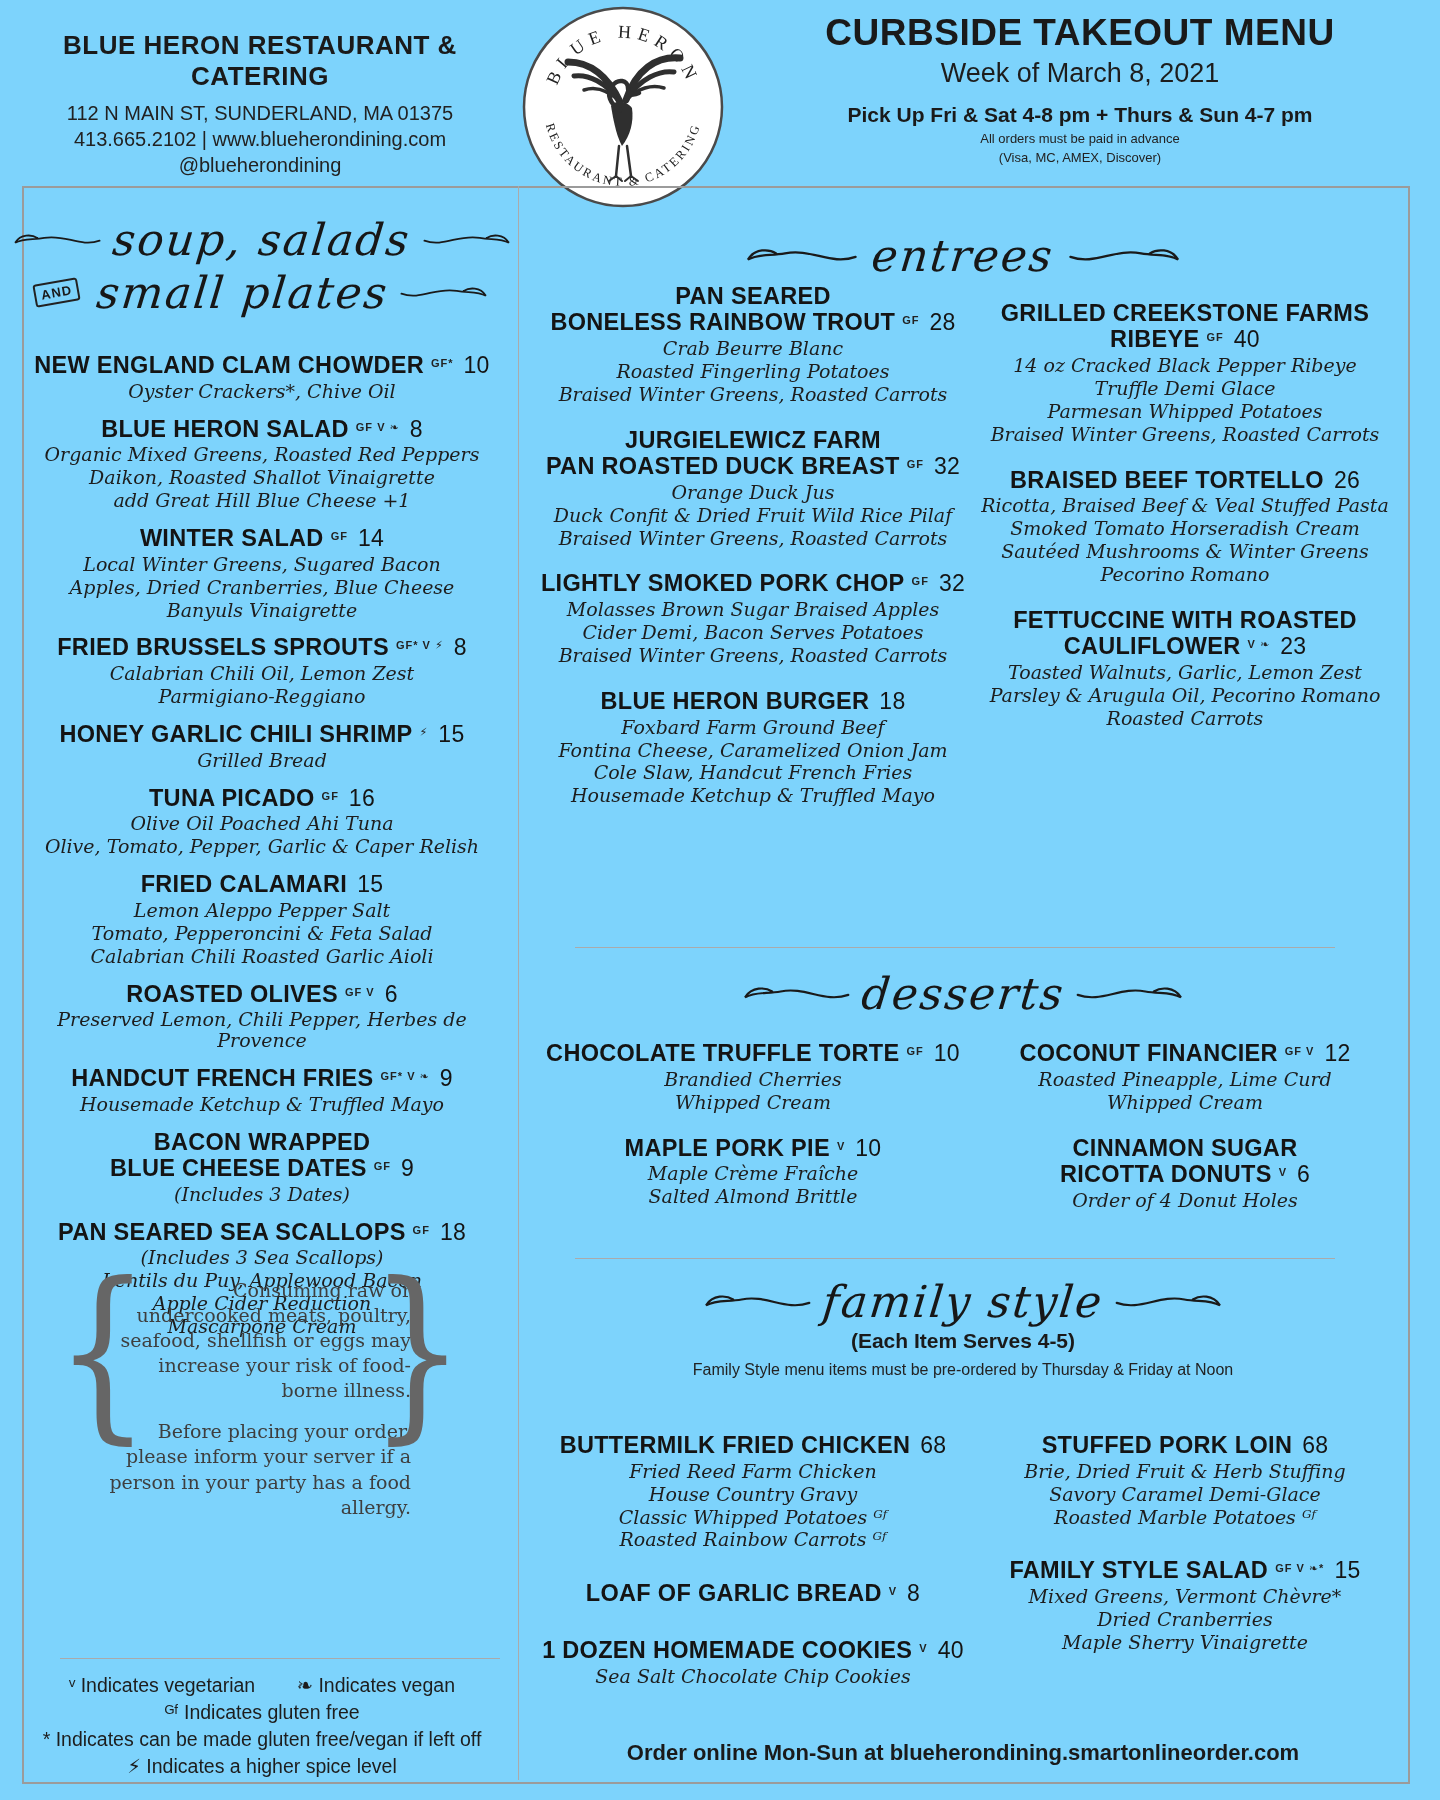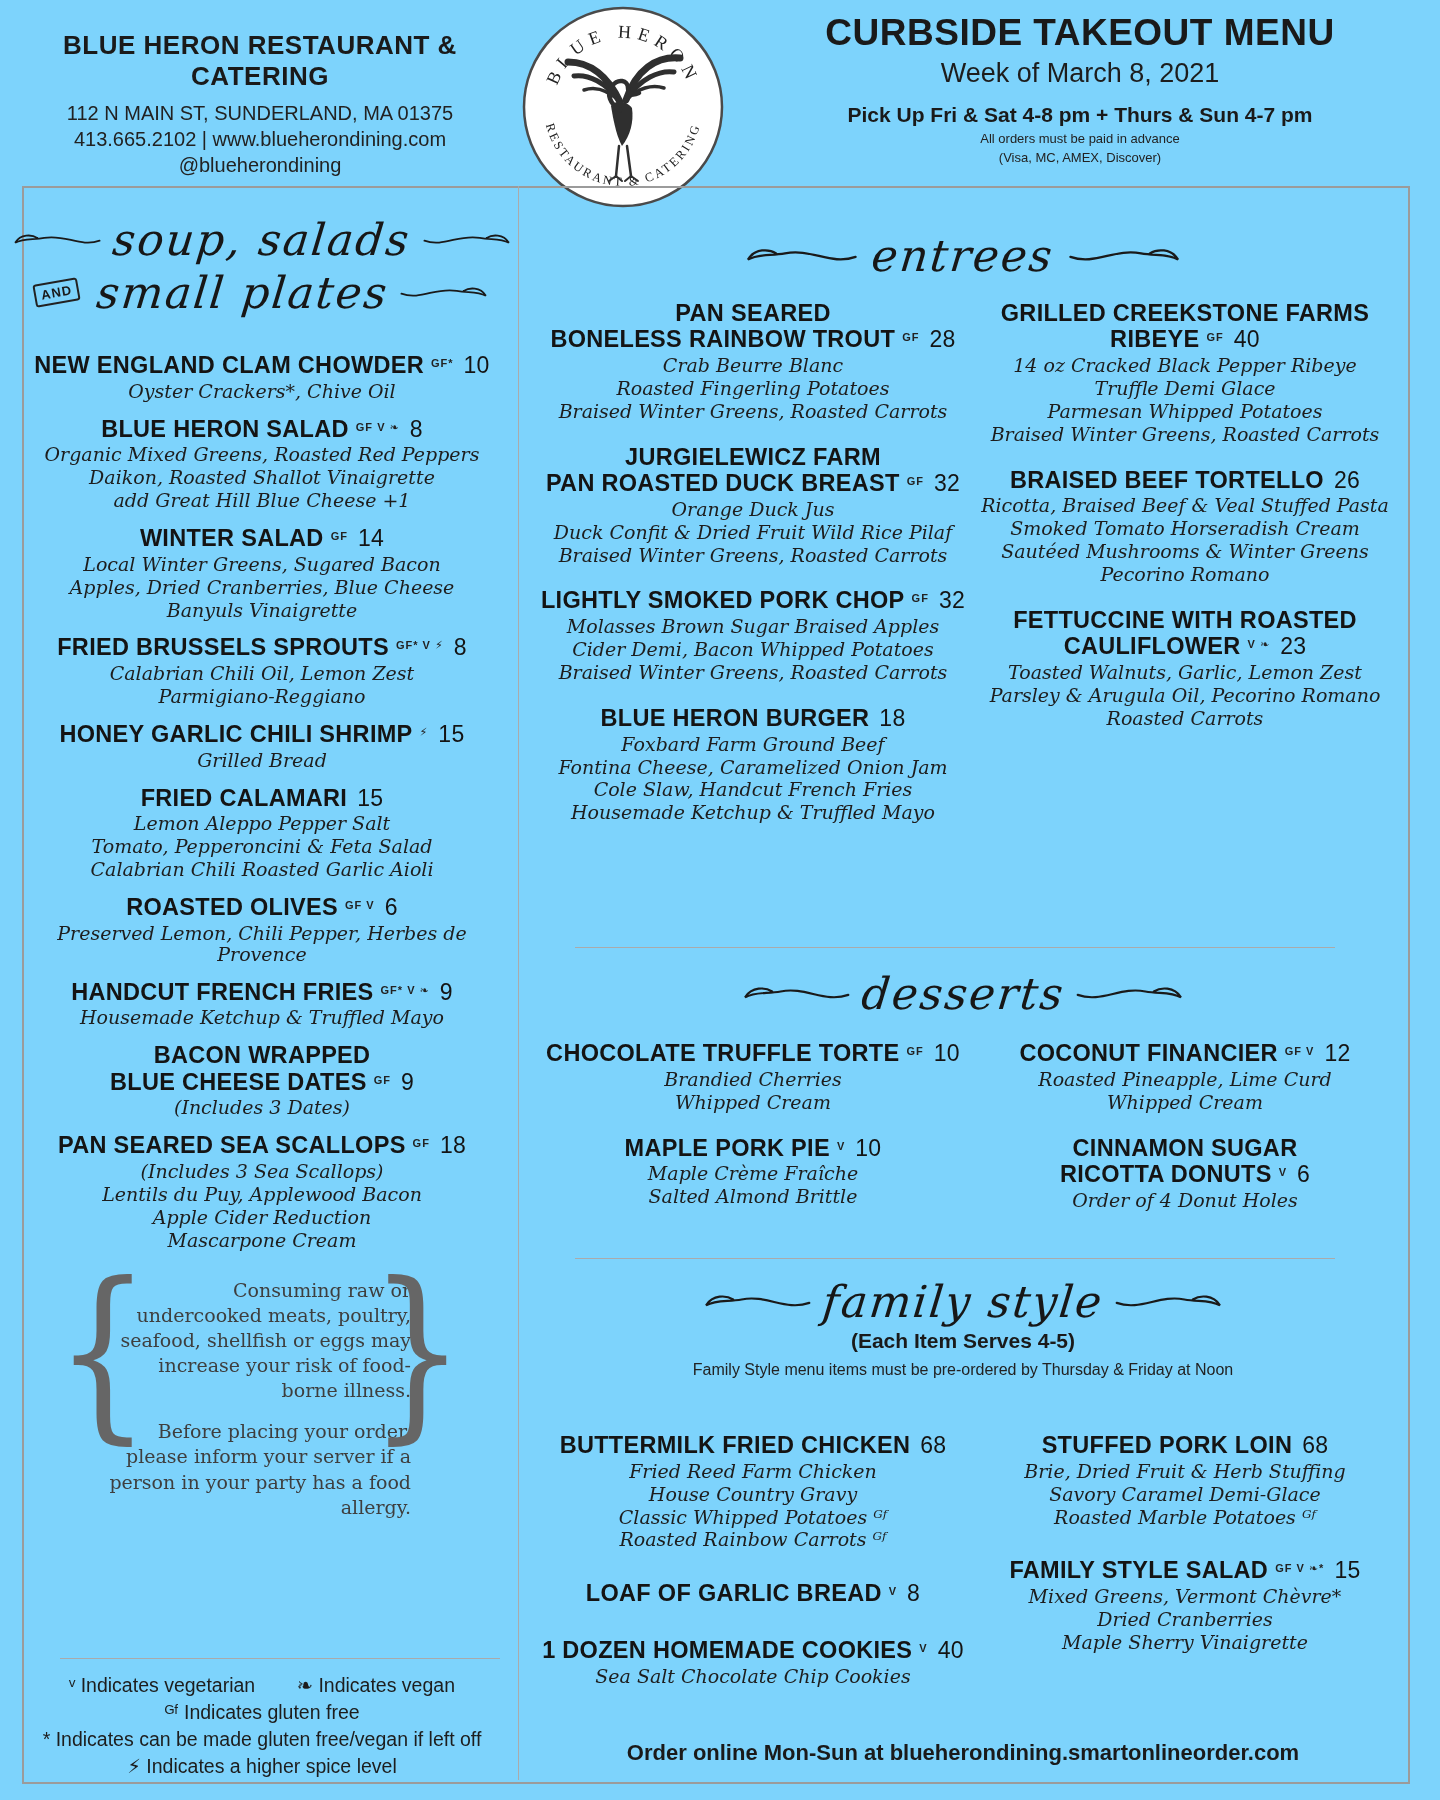--- a/index.html
+++ b/index.html
@@ -161,20 +161,25 @@
       <div class="mi">
         <div class="mi-t"><span class="mi-n">FRIED BRUSSELS SPROUTS</span><span class="mi-b">GF* V ⚡</span><span class="mi-p">8</span></div>
         <div class="mi-d">Calabrian Chili Oil, Lemon Zest</div>
         <div class="mi-d">Parmigiano-Reggiano</div>
       </div>
       <div class="mi">
         <div class="mi-t"><span class="mi-n">HONEY GARLIC CHILI SHRIMP</span><span class="mi-b">⚡</span><span class="mi-p">15</span></div>
         <div class="mi-d">Grilled Bread</div>
       </div>
       <div class="mi">
+        <div class="mi-t"><span class="mi-n">TUNA PICADO</span><span class="mi-b">GF</span><span class="mi-p">16</span></div>
+        <div class="mi-d">Olive Oil Poached Ahi Tuna</div>
+        <div class="mi-d">Olive, Tomato, Pepper, Garlic &amp; Caper Relish</div>
+      </div>
+      <div class="mi">
         <div class="mi-t"><span class="mi-n">FRIED CALAMARI</span><span class="mi-p">15</span></div>
         <div class="mi-d">Lemon Aleppo Pepper Salt</div>
         <div class="mi-d">Tomato, Pepperoncini &amp; Feta Salad</div>
         <div class="mi-d">Calabrian Chili Roasted Garlic Aioli</div>
       </div>
       <div class="mi">
         <div class="mi-t"><span class="mi-n">ROASTED OLIVES</span><span class="mi-b">GF V</span><span class="mi-p">6</span></div>
         <div class="mi-d">Preserved Lemon, Chili Pepper, Herbes de Provence</div>
       </div>
       <div class="mi">
@@ -204,39 +209,39 @@
         </span>
       <span class="script-text">entrees</span>
       <span class="fl">
           <svg width="120" height="30" viewBox="0 0 130 34">
             <path d="M2,18 C30,28 52,8 82,14 C98,17 112,14 124,21 C116,8 100,9 92,14" fill="none" stroke="#1a1a1a" stroke-width="2.6" stroke-linecap="round"></path>
           </svg>
         </span>
     </div>
   </div>
 
-  <div class="abs col wide" style="left:528px;top:300px;width:450px;">
+  <div class="abs col wide" style="left:528px;top:283px;width:450px;">
       <div class="mi">
         <div class="mi-t"><span class="mi-n">PAN SEARED
 BONELESS RAINBOW TROUT</span><span class="mi-b">GF</span><span class="mi-p">28</span></div>
         <div class="mi-d">Crab Beurre Blanc</div>
         <div class="mi-d">Roasted Fingerling Potatoes</div>
         <div class="mi-d">Braised Winter Greens, Roasted Carrots</div>
       </div>
       <div class="mi">
         <div class="mi-t"><span class="mi-n">JURGIELEWICZ FARM
 PAN ROASTED DUCK BREAST</span><span class="mi-b">GF</span><span class="mi-p">32</span></div>
         <div class="mi-d">Orange Duck Jus</div>
         <div class="mi-d">Duck Confit &amp; Dried Fruit Wild Rice Pilaf</div>
         <div class="mi-d">Braised Winter Greens, Roasted Carrots</div>
       </div>
       <div class="mi">
         <div class="mi-t"><span class="mi-n">LIGHTLY SMOKED PORK CHOP</span><span class="mi-b">GF</span><span class="mi-p">32</span></div>
         <div class="mi-d">Molasses Brown Sugar Braised Apples</div>
-        <div class="mi-d">Cider Demi, Bacon Whipped Potatoes</div>
+        <div class="mi-d">Cider Demi, Bacon Serves Potatoes</div>
         <div class="mi-d">Braised Winter Greens, Roasted Carrots</div>
       </div>
       <div class="mi">
         <div class="mi-t"><span class="mi-n">BLUE HERON BURGER</span><span class="mi-p">18</span></div>
         <div class="mi-d">Foxbard Farm Ground Beef</div>
         <div class="mi-d">Fontina Cheese, Caramelized Onion Jam</div>
         <div class="mi-d">Cole Slaw, Handcut French Fries</div>
         <div class="mi-d">Housemade Ketchup &amp; Truffled Mayo</div>
       </div>
     </div>

